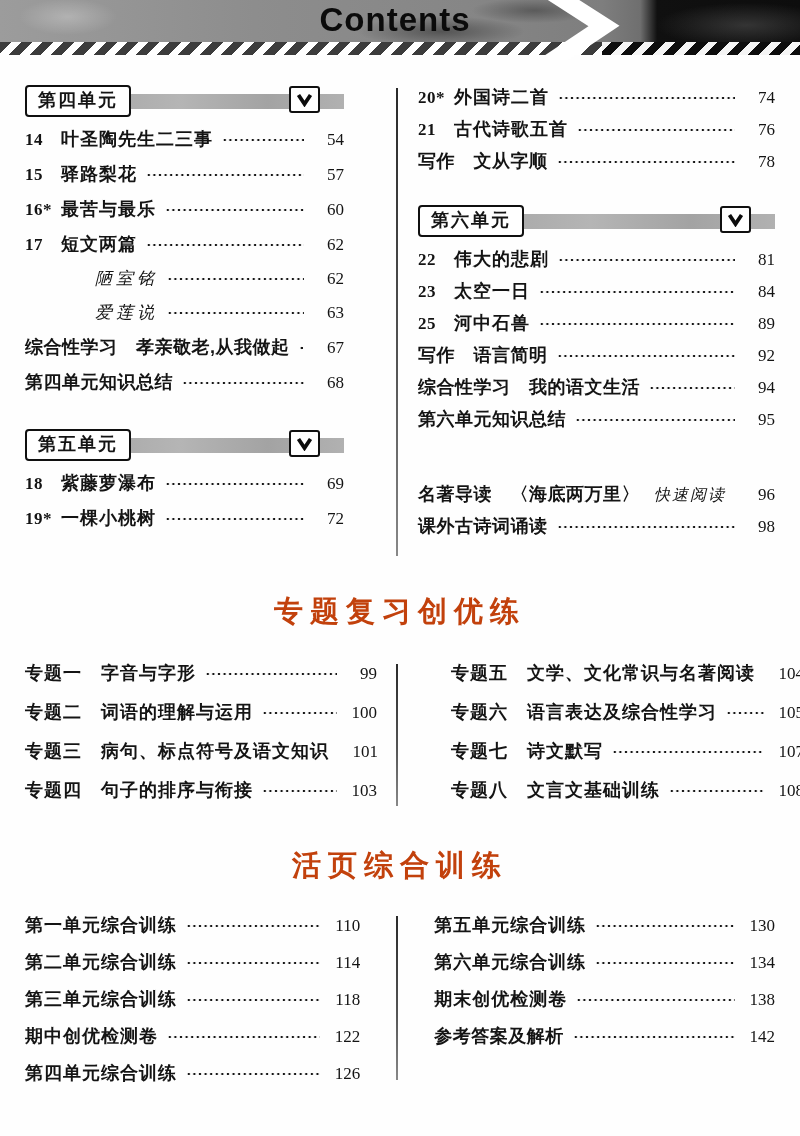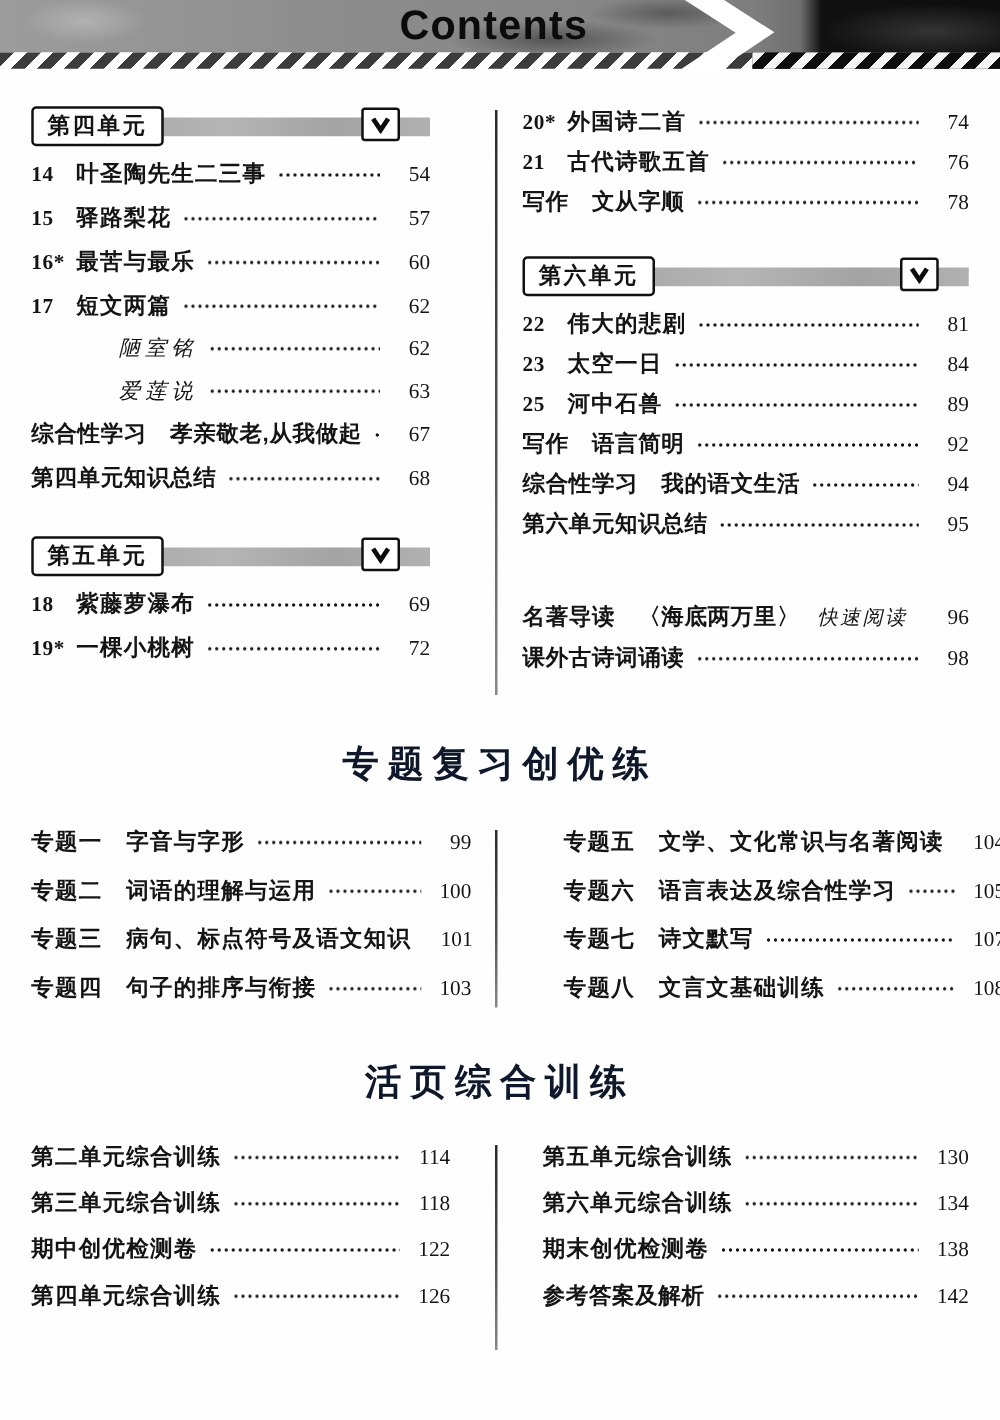--- a/index.html
+++ b/index.html
@@ -65,21 +65,21 @@
   .uh-label{position:absolute;left:0;top:-1px;background:#fff;
     border:2.5px solid #101010;border-radius:4px;padding:1px 11px 3px;
     font-family:"Liberation Sans","DejaVu Sans",sans-serif;
     font-weight:bold;font-size:18px;letter-spacing:2px;}
   .uh-box{position:absolute;right:24px;top:0;width:27px;height:23px;background:#fff;
     border:2px solid #101010;border-radius:3px;display:flex;
     align-items:center;justify-content:center;}
   
   .mid-heading{position:absolute;left:0;width:800px;text-align:center;
     font-family:"Liberation Sans","DejaVu Sans",sans-serif;
-    font-weight:bold;font-size:29px;letter-spacing:7px;color:#0f172a;}
+    font-weight:bold;font-size:29px;letter-spacing:7px;color:#c2410c;}
   #units{top:86px;height:472px;}
   #special-heading{top:592px;}
   #special{top:662px;height:146px;}
   #loose-heading{top:846px;}
   #loose{top:914px;height:168px;}
   #special .row,#loose .row{margin-bottom:16px;}
   #loose .row{margin-bottom:14px;}
 </style>
 </head>
 <body>
@@ -293,20 +293,25 @@
       </div>
     </div>
   <div class="divider"></div>
 </div>
 
 <div id="loose-heading" class="mid-heading">活页综合训练</div>
 
 <div id="loose" class="block twocol">
   <div class="col col-l">
       <div class="row plain">
+        <span class="title">第一单元综合训练</span>
+        <span class="leader"></span>
+        <span class="page">110</span>
+      </div>
+      <div class="row plain">
         <span class="title">第二单元综合训练</span>
         <span class="leader"></span>
         <span class="page">114</span>
       </div>
       <div class="row plain">
         <span class="title">第三单元综合训练</span>
         <span class="leader"></span>
         <span class="page">118</span>
       </div>
       <div class="row plain">

